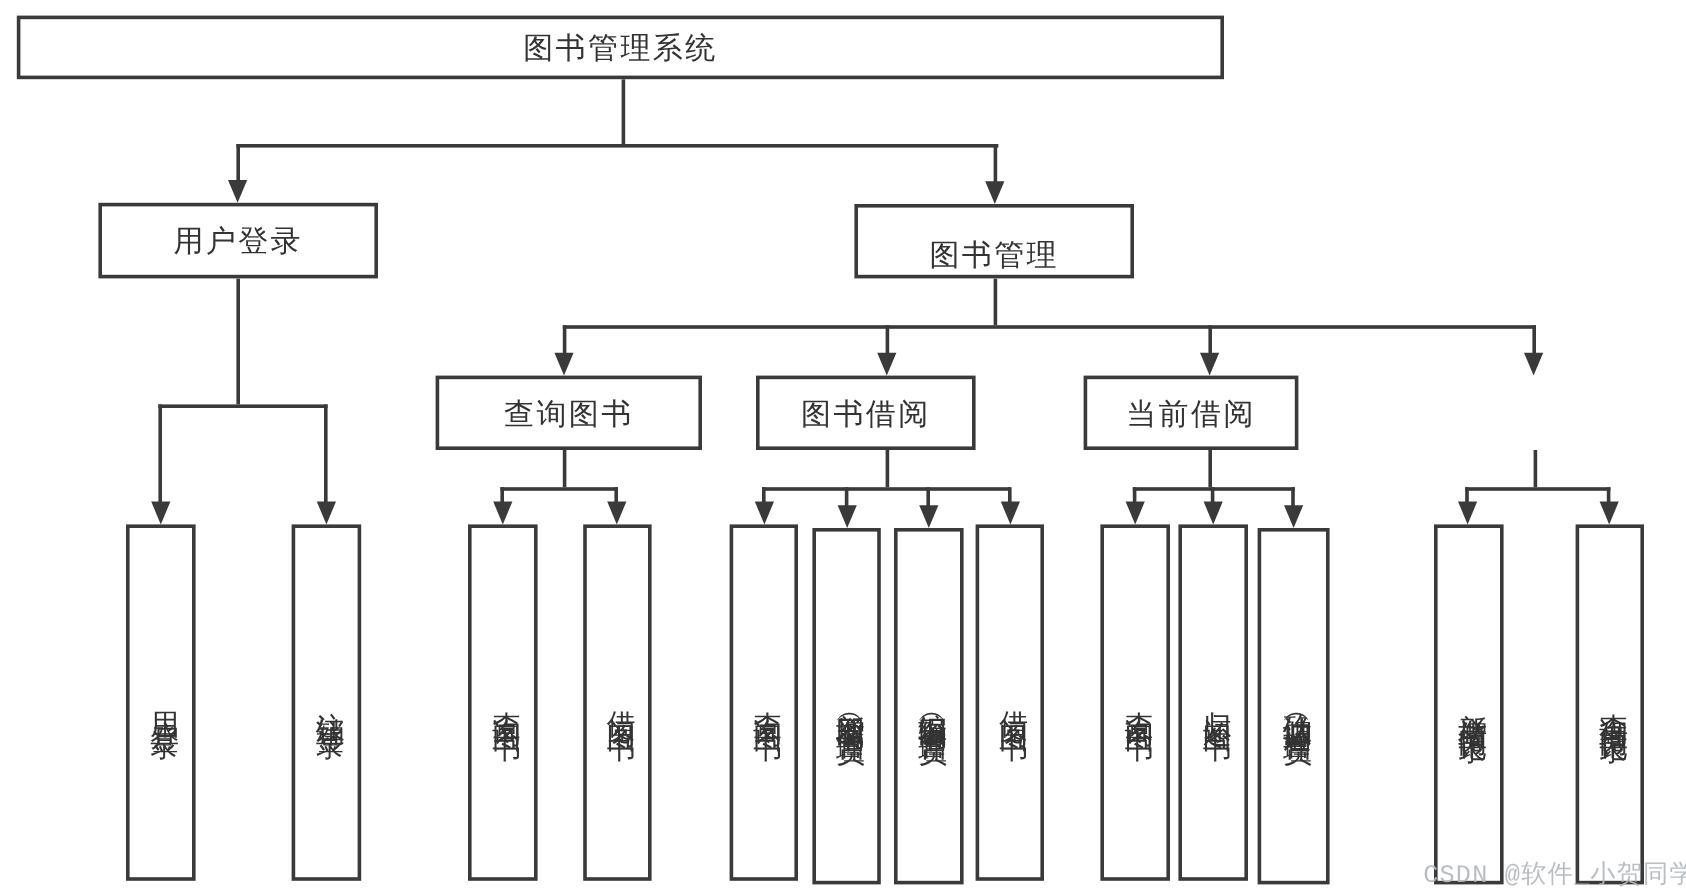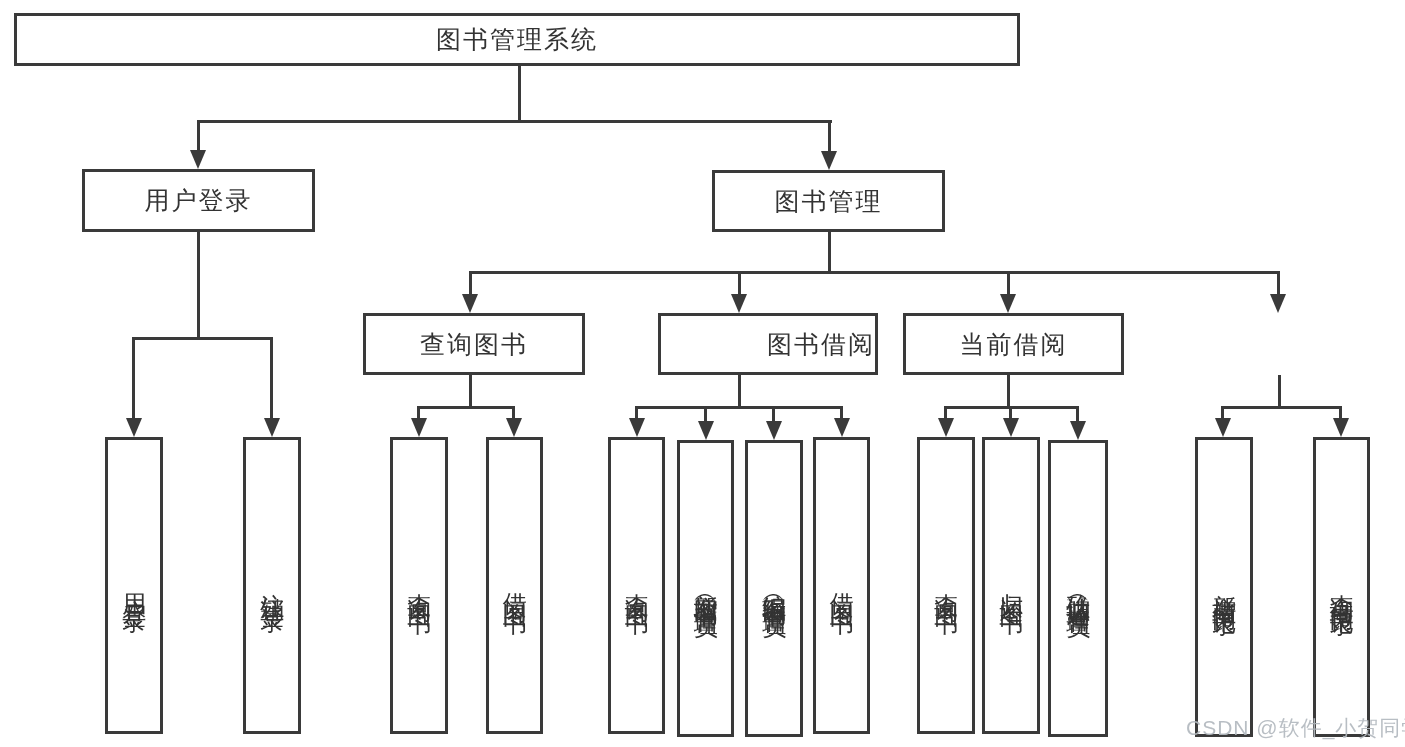--- a/index.html
+++ b/index.html
@@ -7,21 +7,21 @@
     --text: #333333;
     --watermark: #b3b9bf;
     --bg: #ffffff;
   }
   html, body { margin: 0; padding: 0; background: var(--bg); }
   #stage {
     position: relative;
     width: 1405px;
     height: 747px;
     background: var(--bg);
-    font-family: Liberation Sans, sans-serif;
+    font-family: Liberation Mono, monospace;
     overflow: hidden;
   }
   .hbox {
     position: absolute;
     box-sizing: border-box;
     border: 3px solid var(--line);
     background: #ffffff;
     display: flex;
     align-items: center;
     justify-content: center;
@@ -80,21 +80,21 @@
   <div class="vline" style="left:518px; top:66px; height:54px;"></div>
   <div class="hline" style="left:197px; top:120px; width:635px;"></div>
   <div class="vline" style="left:197px; top:120px; height:33px;"></div>
   <div class="arrow" style="left:190px; top:150px;"></div>
   <div class="vline" style="left:828px; top:120px; height:33px;"></div>
   <div class="arrow" style="left:821px; top:151px;"></div>
 
   <div class="hbox" style="left:82px; top:169px; width:233px; height:63px;">
     <span>用户登录</span>
   </div>
-  <div class="hbox" style="left:712px; top:170px; width:233px; height:62px;">
+  <div class="hbox" style="left:712px; top:170px; width:233px; height:62px;align-items:flex-end;">
     <span>图书管理</span>
   </div>
 
   <div class="vline" style="left:197px; top:232px; height:105px;"></div>
   <div class="hline" style="left:132px; top:337px; width:141px;"></div>
   <div class="vline" style="left:132px; top:337px; height:84px;"></div>
   <div class="arrow" style="left:126px; top:418px;"></div>
   <div class="vline" style="left:270px; top:337px; height:84px;"></div>
   <div class="arrow" style="left:264px; top:418px;"></div>
 
@@ -105,24 +105,24 @@
   <div class="vline" style="left:738px; top:271px; height:25px;"></div>
   <div class="arrow" style="left:731px; top:294px;"></div>
   <div class="vline" style="left:1007px; top:271px; height:25px;"></div>
   <div class="arrow" style="left:1000px; top:294px;"></div>
   <div class="vline" style="left:1277px; top:271px; height:25px;"></div>
   <div class="arrow" style="left:1270px; top:294px;"></div>
 
   <div class="hbox" style="left:363px; top:313px; width:222px; height:62px;">
     <span>查询图书</span>
   </div>
-  <div class="hbox" style="left:658px; top:313px; width:220px; height:62px;justify-content:flex-end;">
+  <div class="hbox" style="left:630px; top:313px; width:183px; height:62px;">
     <span>图书借阅</span>
   </div>
-  <div class="hbox" style="left:903px; top:313px; width:221px; height:62px;">
+  <div class="hbox" style="left:903px; top:313px; width:179px; height:62px;">
     <span>当前借阅</span>
   </div>
 
   <div class="vline" style="left:469px; top:375px; height:31px;"></div>
   <div class="hline" style="left:417px; top:406px; width:98px;"></div>
   <div class="vline" style="left:417px; top:406px; height:16px;"></div>
   <div class="arrow" style="left:411px; top:418px;"></div>
   <div class="vline" style="left:512px; top:406px; height:16px;"></div>
   <div class="arrow" style="left:506px; top:418px;"></div>
 

